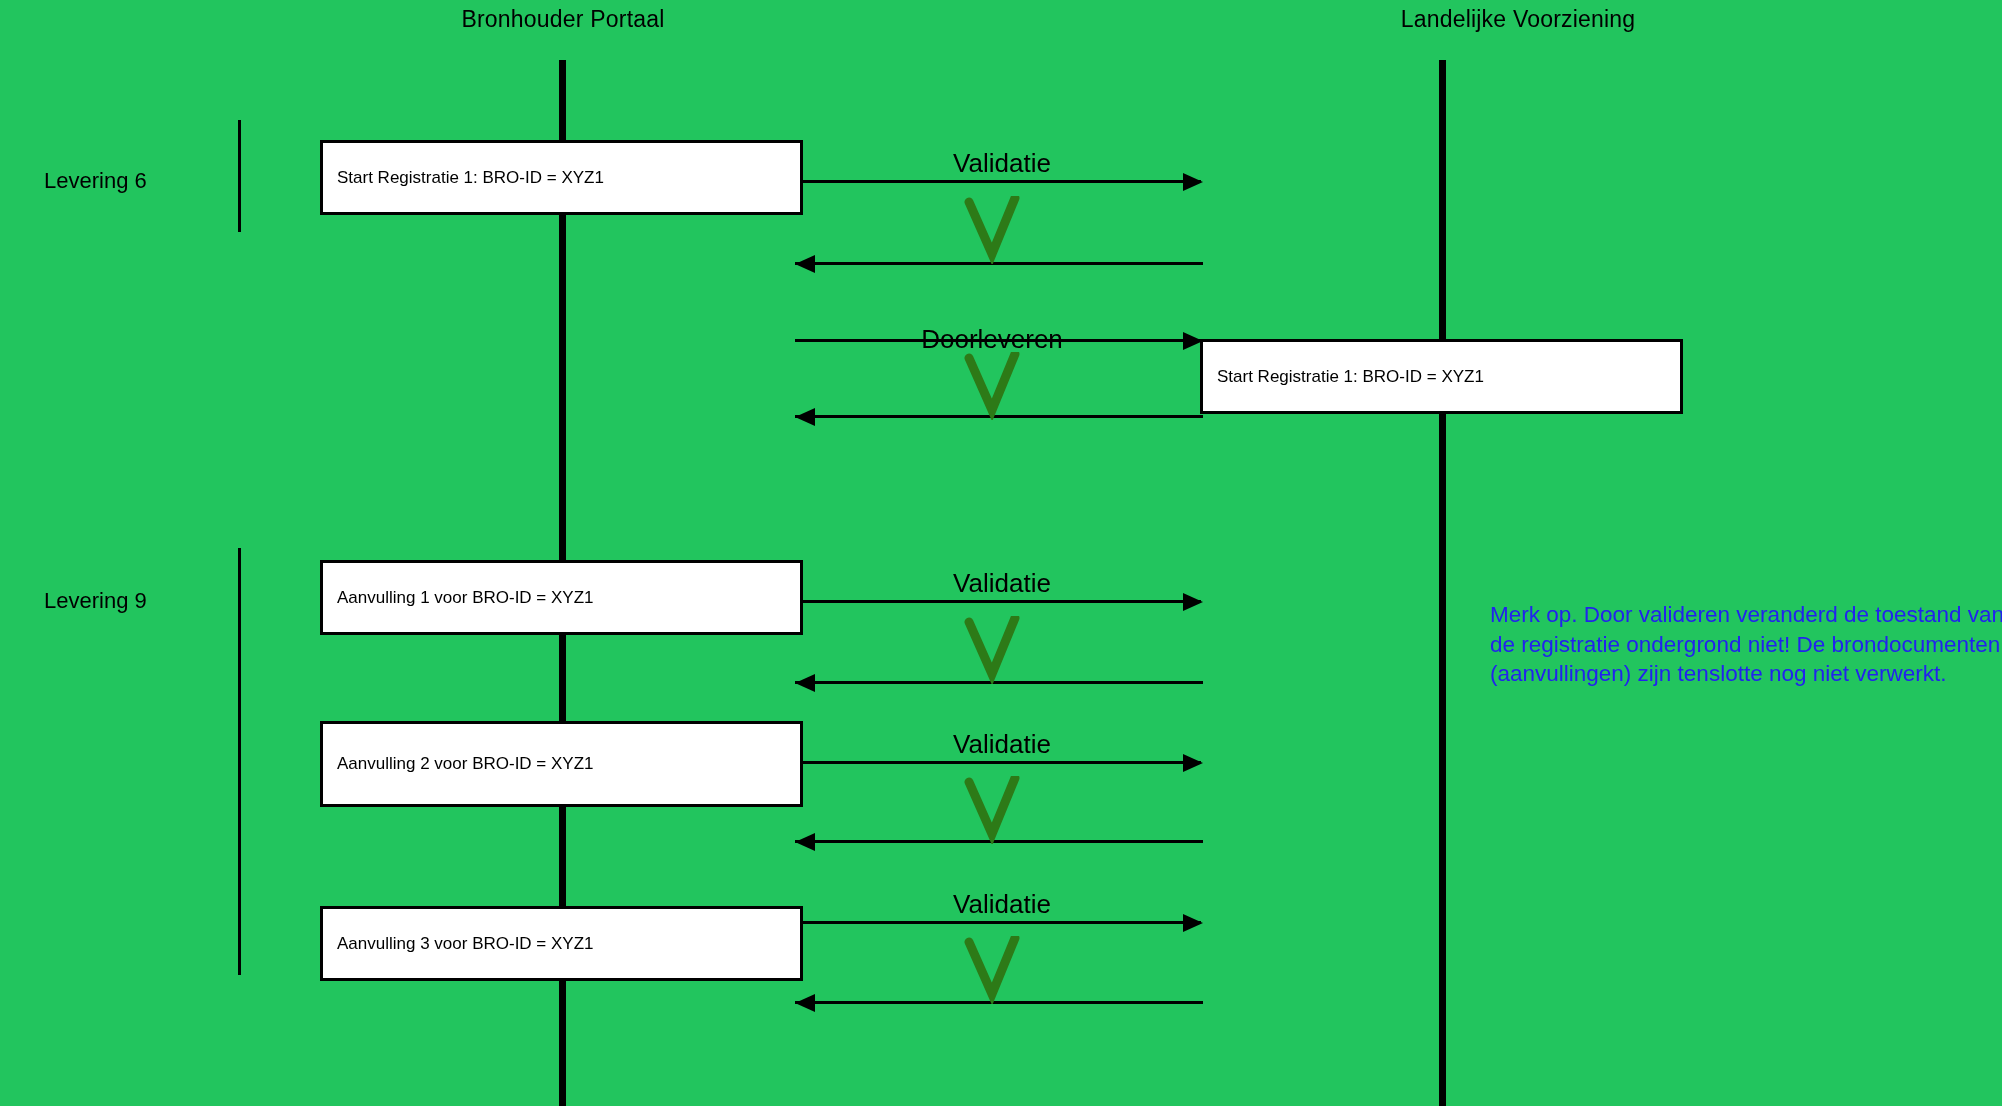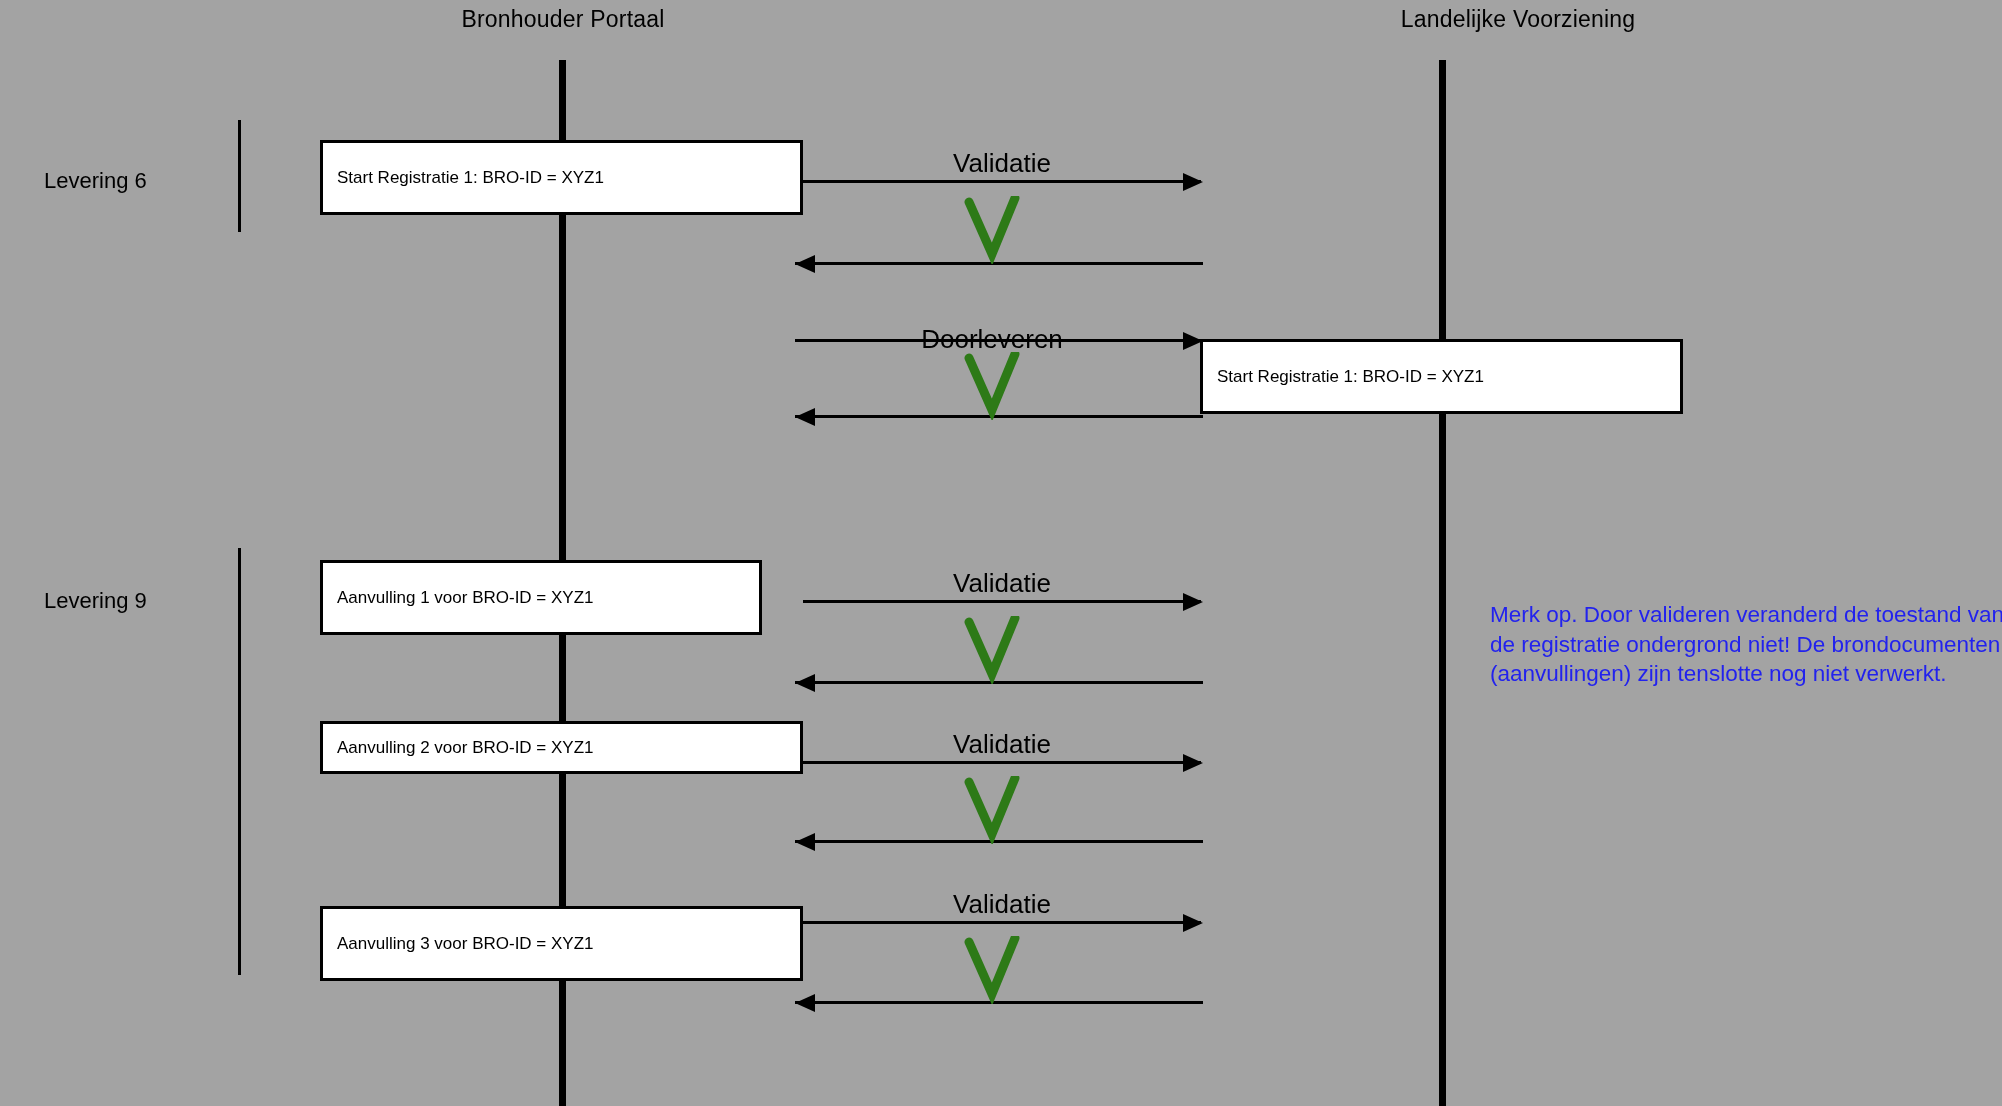--- a/index.html
+++ b/index.html
@@ -8,21 +8,21 @@
     background: #ffffff;
   }
   body {
     font-family: "Liberation Sans", sans-serif;
     color: #000000;
   }
   #canvas {
     position: relative;
     width: 2002px;
     height: 1106px;
-    background: #a3a3a3;
+    background: #22c55e;
     overflow: hidden;
   }
   .lane-title {
     position: absolute;
     font-size: 23px;
     color: #000000;
     white-space: nowrap;
     transform: translateX(-50%);
     letter-spacing: 0.2px;
   }
@@ -110,25 +110,25 @@
   <div class="group-label" style="left:44px; top:588px;">Levering 9</div>
 
   <div class="msg-box" style="left:320px; top:140px; width:483px; height:75px;">
     <span class="msg-box-label">Start Registratie 1: BRO-ID = XYZ1</span>
   </div>
 
   <div class="msg-box" style="left:1200px; top:339px; width:483px; height:75px;">
     <span class="msg-box-label">Start Registratie 1: BRO-ID = XYZ1</span>
   </div>
 
-  <div class="msg-box" style="left:320px; top:560px; width:442px; height:75px;">
+  <div class="msg-box" style="left:320px; top:560px; width:483px; height:75px;">
     <span class="msg-box-label">Aanvulling 1 voor BRO-ID = XYZ1</span>
   </div>
 
-  <div class="msg-box" style="left:320px; top:721px; width:483px; height:53px;">
+  <div class="msg-box" style="left:320px; top:721px; width:483px; height:86px;">
     <span class="msg-box-label">Aanvulling 2 voor BRO-ID = XYZ1</span>
   </div>
 
   <div class="msg-box" style="left:320px; top:880px; width:483px; height:75px;margin-top:26px;">
     <span class="msg-box-label">Aanvulling 3 voor BRO-ID = XYZ1</span>
   </div>
 
   <div class="arrow-line" style="left:803px; top:180px; width:398px;"></div>
   <div class="arrow-head right" style="left:1183px; top:172.5px;"></div>
   <div class="arrow-label" style="left:1002px; top:148px;">Validatie</div>

